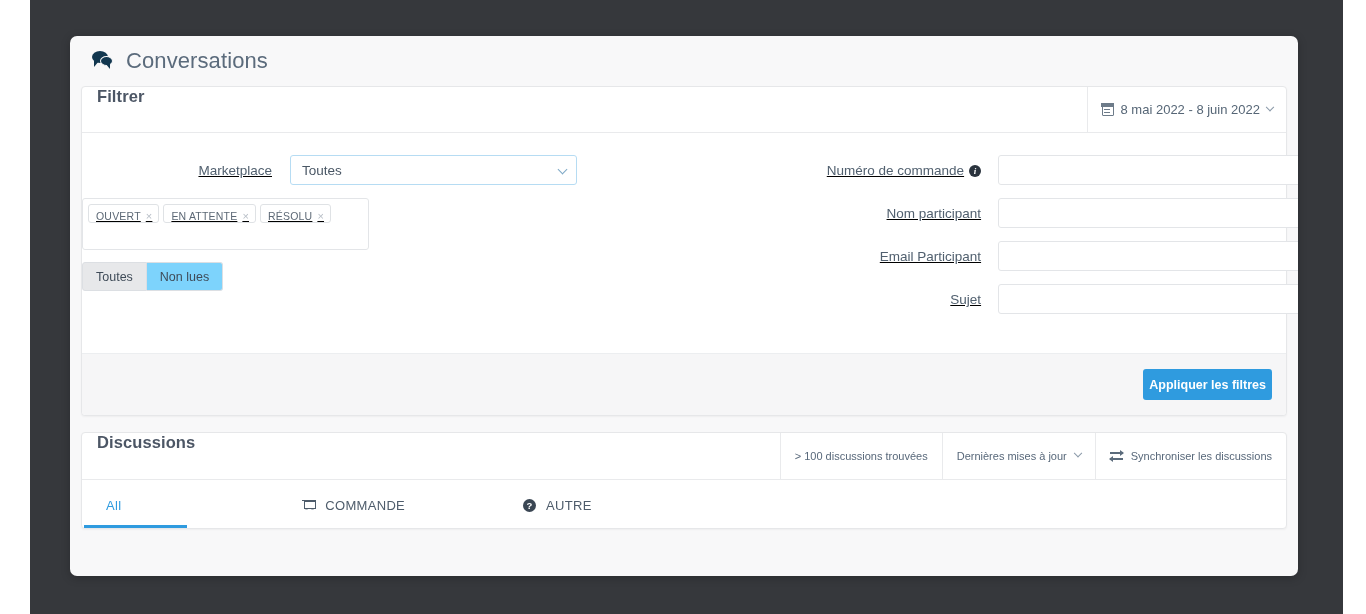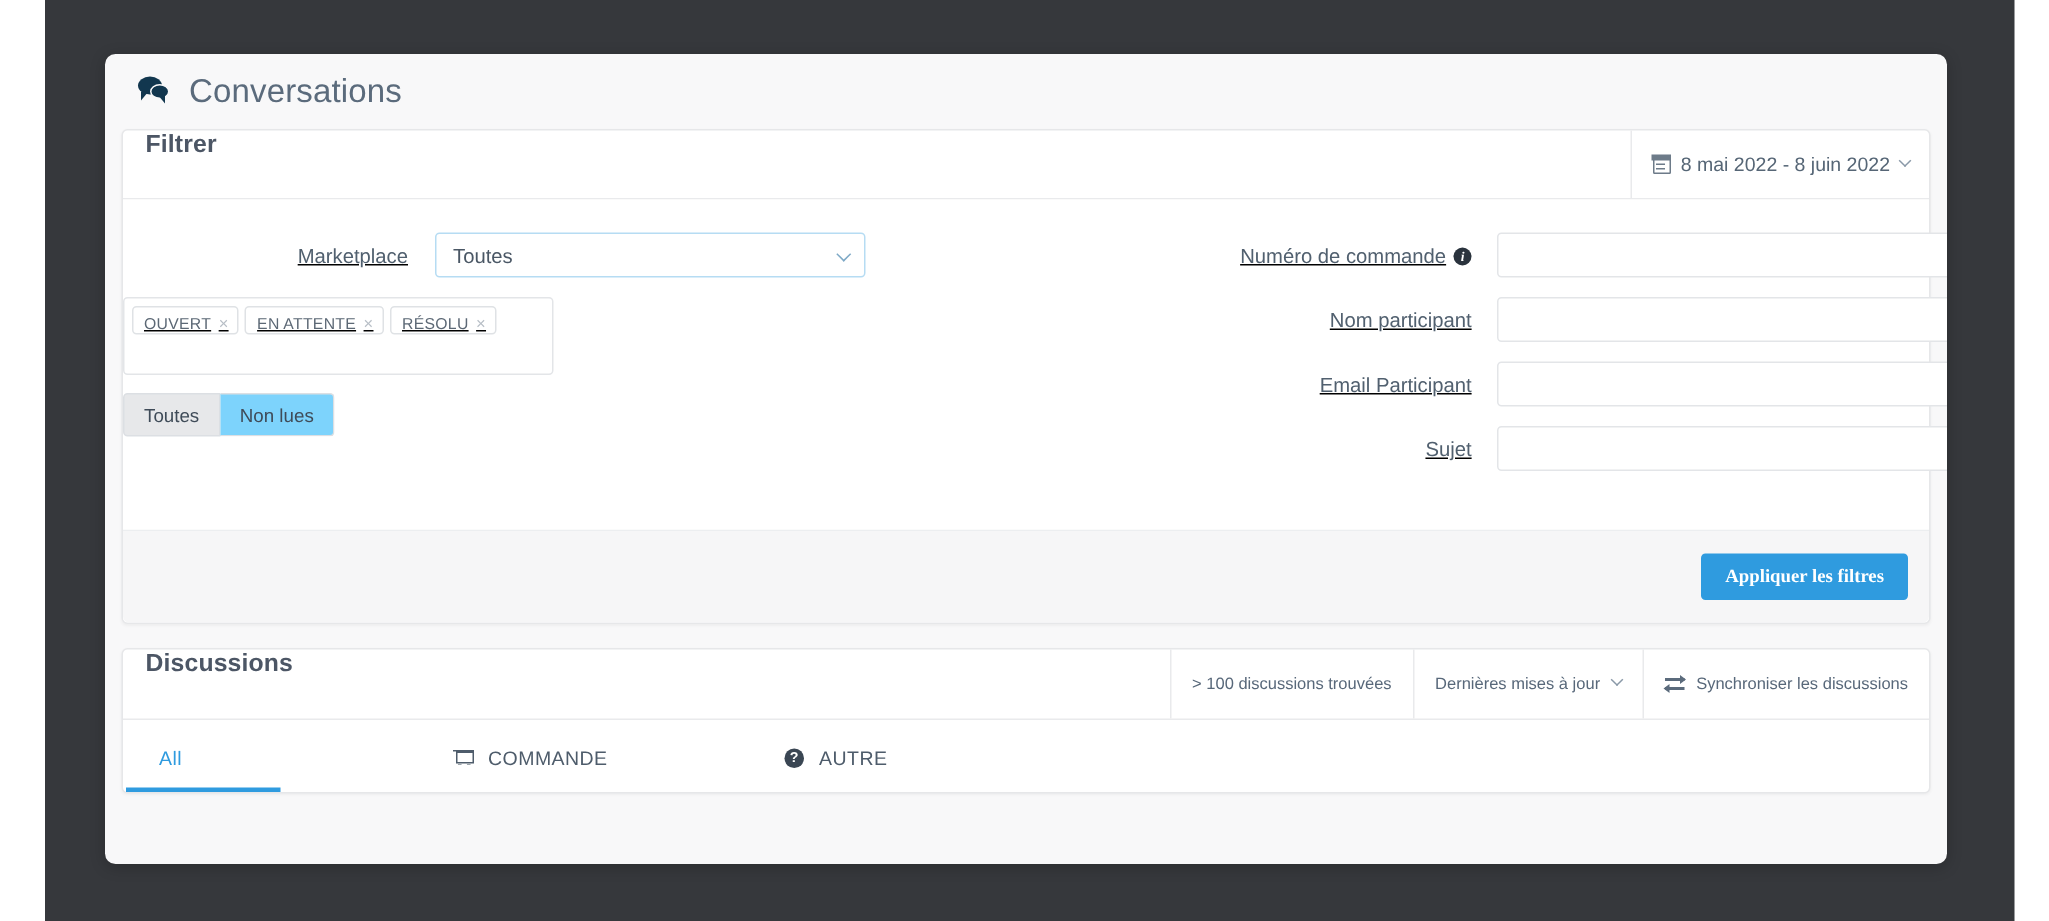--- a/index.html
+++ b/index.html
@@ -196,23 +196,23 @@
     background: #f6f6f7;
     border-top: 1px solid #eceef0;
     height: 62px;
     display: flex; align-items: center; justify-content: flex-end;
     padding-right: 14px;
     border-radius: 0 0 4px 4px;
   }
   #apply-btn {
     background: #2f9bdf; color: #fff;
     border: none; border-radius: 3px;
-    height: 31px; padding: 0 16px;
+    height: 31px; padding: 0 6px;
     font-size: 12.5px; font-weight: 700;
-    font-family: Liberation Serif, serif; cursor: pointer;
+    font-family: Liberation Sans, sans-serif; cursor: pointer;
   }
 
   
   #discussions { margin-top: 16px; }
   #disc-head { height: 47px; }
   #disc-head h2 { font-size: 16.5px; }
   .hcell {
     align-self: stretch; display: flex; align-items: center; gap: 8px;
     padding: 0 14px; border-left: 1px solid #e9eaec;
     font-size: 11px; color: #58687a; white-space: nowrap; cursor: pointer;

